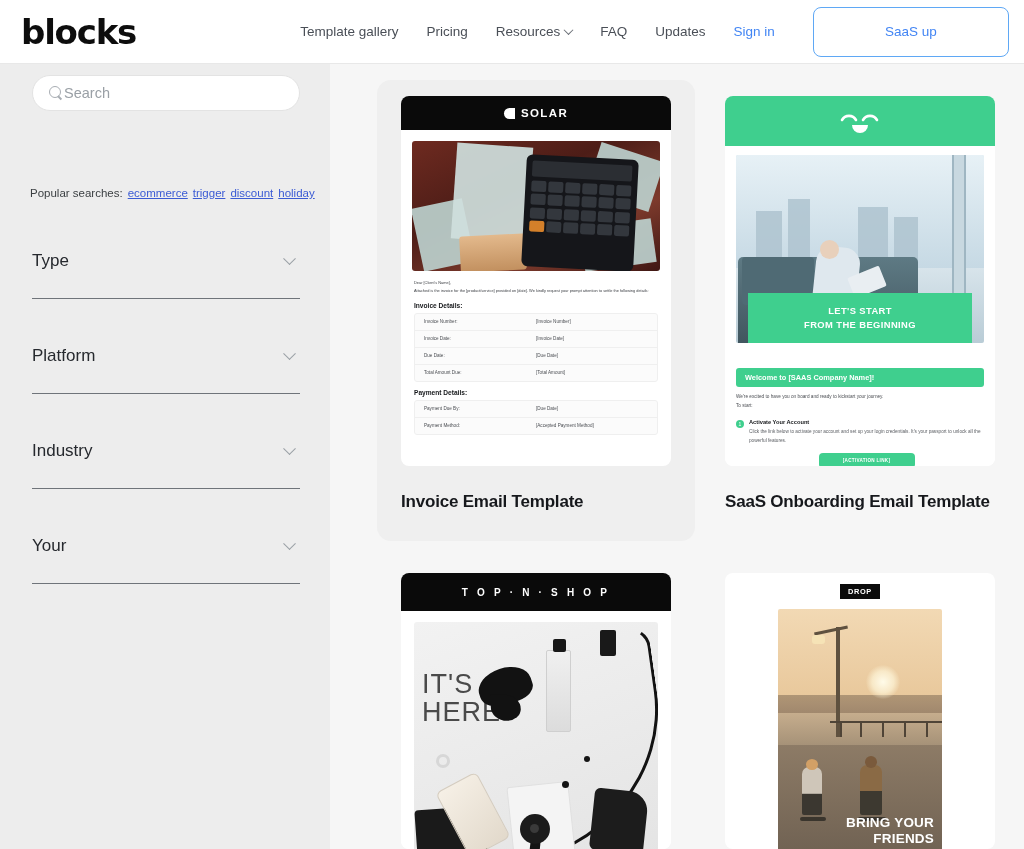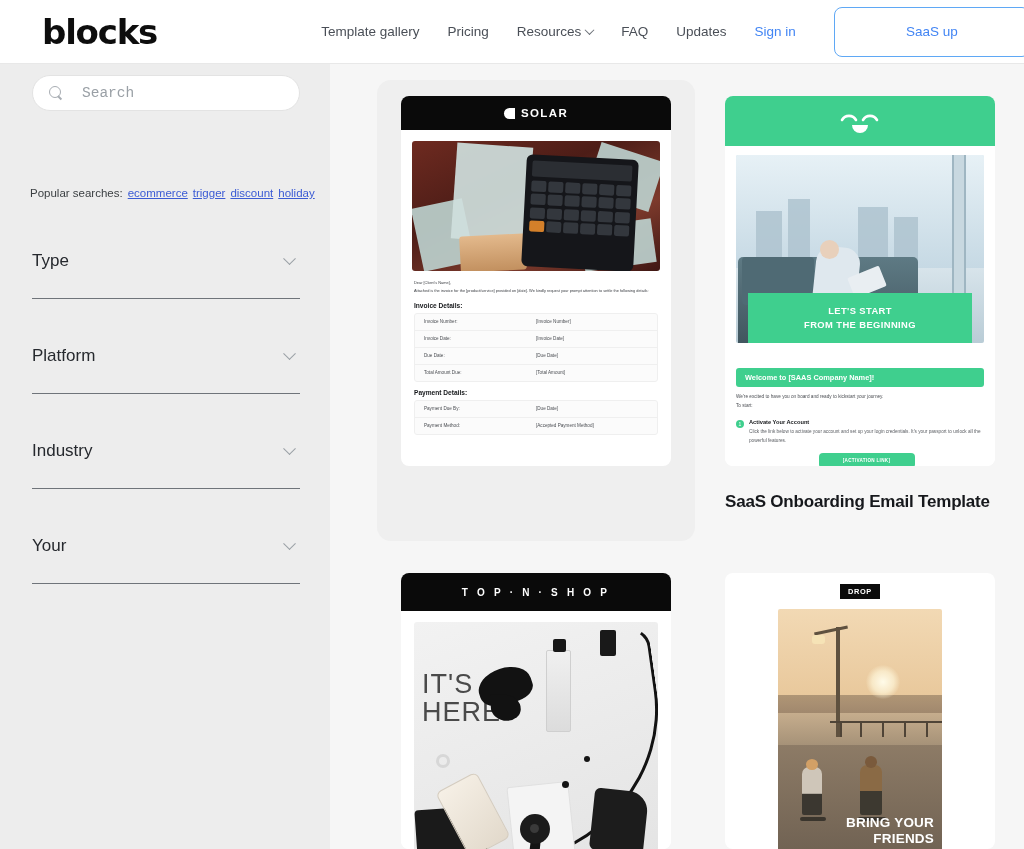--- a/index.html
+++ b/index.html
@@ -14,21 +14,21 @@
   
   .header {
     position: absolute; top: 0; left: 0;
     width: 1024px; height: 64px;
     background: #ffffff;
     border-bottom: 1px solid #e8e8e8;
     display: flex; align-items: center;
     z-index: 20;
   }
   .logo {
-    margin-left: 42px;
+    margin-left: 21px;
     font-size: 34px;
     font-weight: 700;
     letter-spacing: -1.2px;
     color: #0d0d0d;
     font-family: "DejaVu Sans", sans-serif;
     line-height: 1;
     text-align: right;
   }
   .nav { display: flex; align-items: center; margin-left: 150px; gap: 0; }
   .nav-item {
@@ -85,23 +85,23 @@
     width: 10px; height: 10px; border: 1.6px solid #a8adb3;
     border-radius: 50%;
   }
   .search-icon::after {
     content: ""; position: absolute; left: 9px; top: 9px;
     width: 5px; height: 1.6px; background: #a8adb3;
     transform: rotate(45deg); transform-origin: left center;
   }
   .search-input {
     border: none; outline: none; background: transparent;
-    font-family: Liberation Mono, monospace;
+    font-family: Liberation Sans, sans-serif;
     font-size: 14.5px; color: #3b3f45;
-    margin-left: 18px; width: 200px;
+    margin-left: 0; width: 200px;
   }
   .search-input::placeholder { color: #9aa0a6; }
 
   .popular {
     position: absolute; left: 30px; top: 123px;
     font-size: 11.5px; color: #3c4043;
     display: flex; align-items: baseline; gap: 5px;
     white-space: nowrap;
   }
   .popular a {
@@ -625,20 +625,21 @@
                   <span class="v">[Due Date]</span>
                 </div>
                 <div class="inv-row">
                   <span class="k">Payment Method:</span>
                   <span class="v">[Accepted Payment Method]</span>
                 </div>
               </div>
             </div>
           </div>
         </div>
+        <div class="tpl-title">Invoice Email Template</div>
       </div>
 
       <div class="tpl-card card-2">
         <div class="preview">
           <div class="saas-bar">
             <svg width="44" height="26" viewBox="0 0 44 26">
               <path d="M4 12 A8 8 0 0 1 18 12" stroke="#ffffff" stroke-width="2.6" fill="none" stroke-linecap="round"></path>
               <path d="M25 12 A8 8 0 0 1 39 12" stroke="#ffffff" stroke-width="2.6" fill="none" stroke-linecap="round"></path>
               <path d="M14 17 A8 8 0 0 0 30 17 Z" fill="#ffffff"></path>
             </svg>

